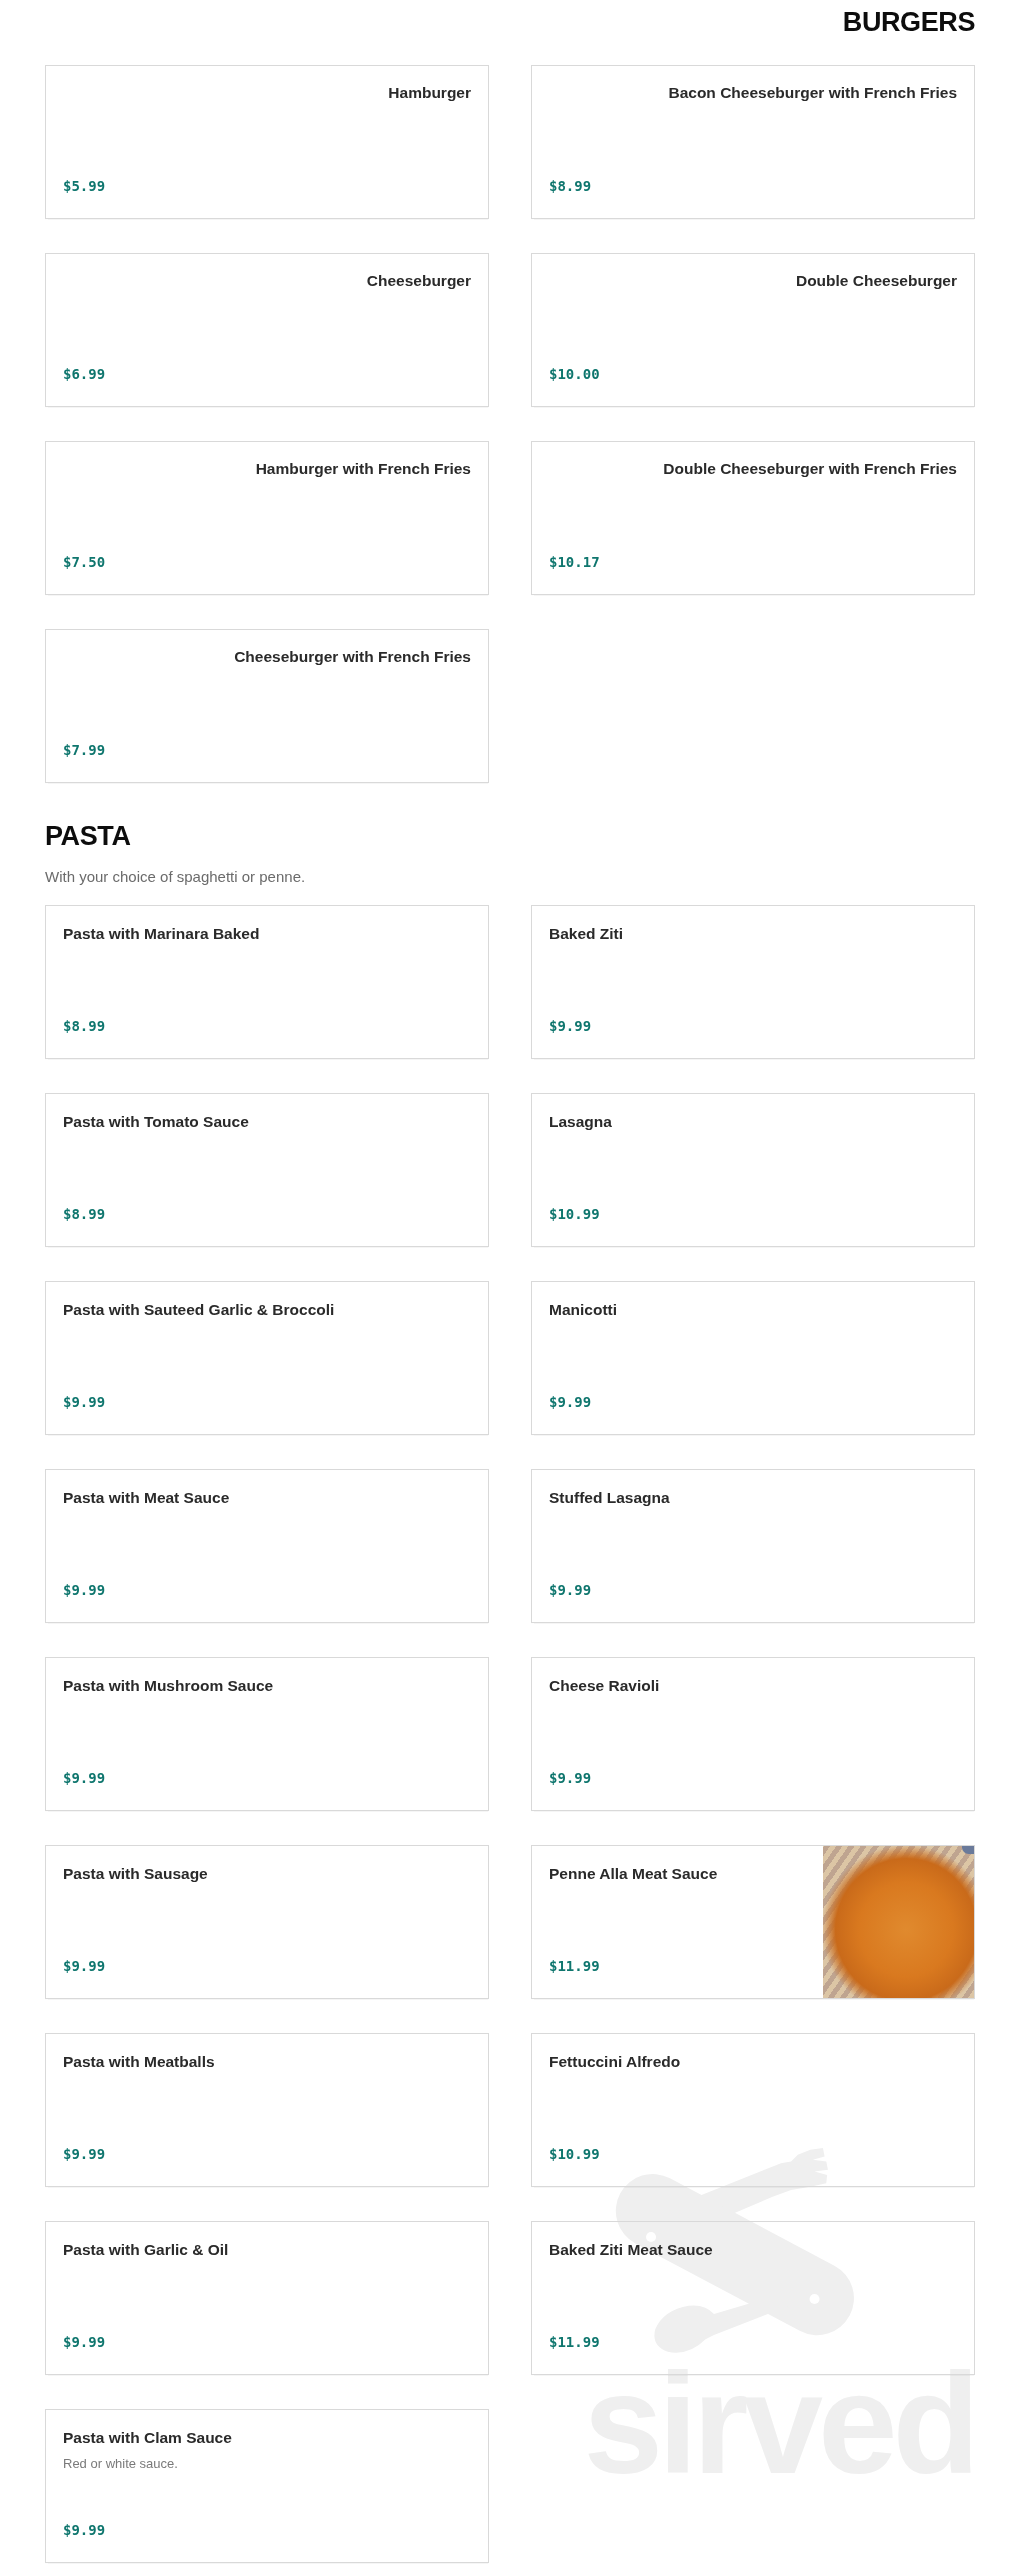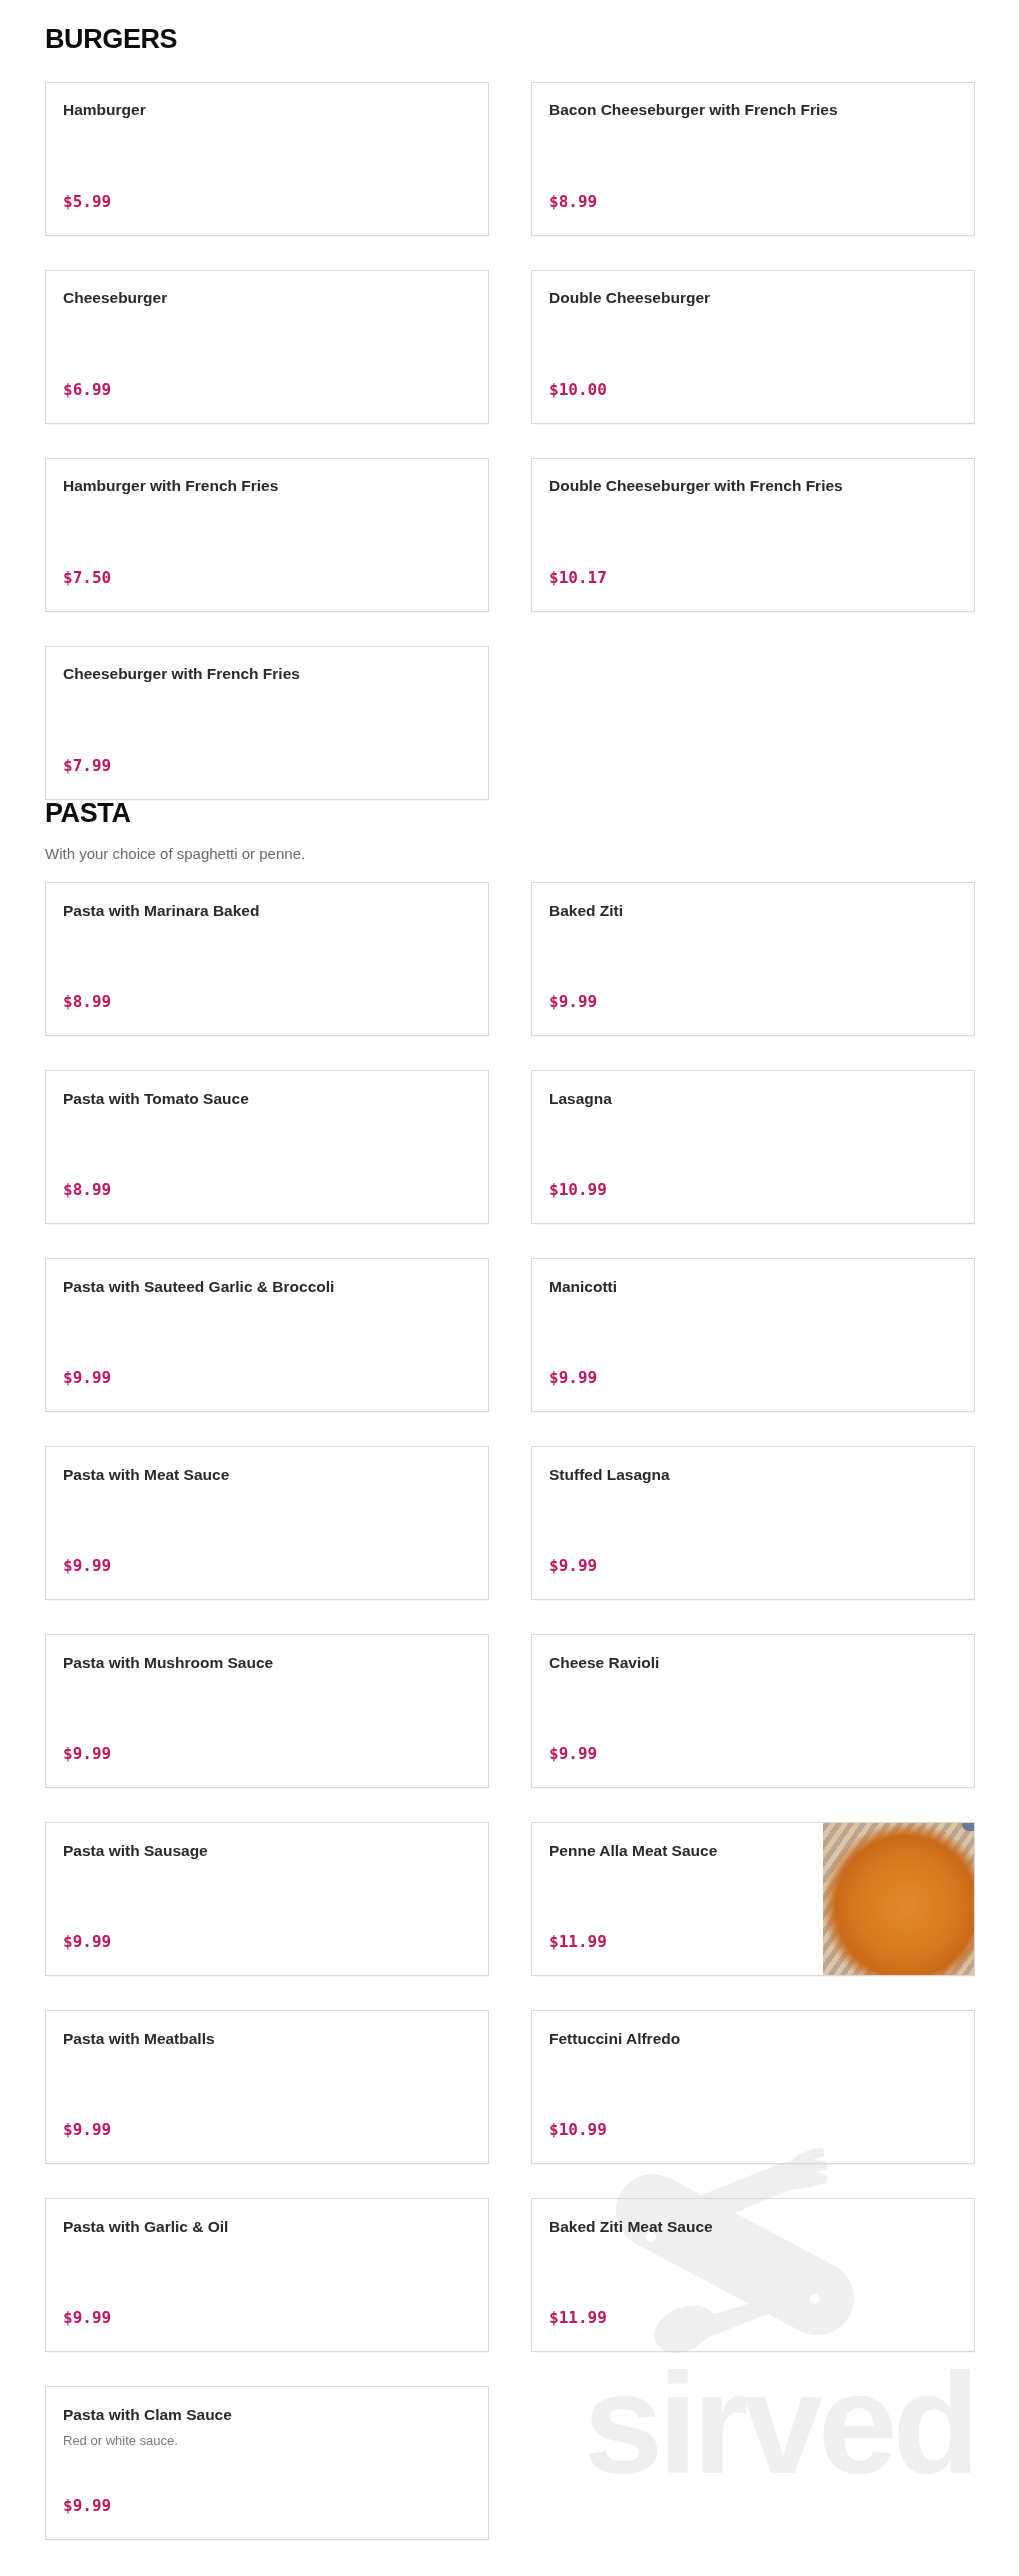--- a/index.html
+++ b/index.html
@@ -54,23 +54,23 @@
     .item-desc {
       font-size: 13px;
       color: #7a7a7a;
       margin-top: 8.4px;
     }
     .item-price {
       position: absolute;
       left: 0;
       bottom: 6.7px;
       font-family: "DejaVu Sans Mono", "Liberation Mono", monospace;
-      font-size: 16px;
+      font-size: 14px;
       font-weight: 600;
-      color: #be185d;
+      color: #0f766e;
     }
     .photo {
       position: absolute;
       top: 0; right: 0; bottom: 0;
       width: 151px;
       background:
         radial-gradient(ellipse at 55% 55%, #e08a2e 0%, #d9791f 40%, #c96a1a 60%, rgba(0,0,0,0) 72%),
         repeating-linear-gradient(-55deg, rgba(255,200,120,0.35) 0 5px, rgba(160,70,10,0.25) 5px 10px),
         #c9c4bd;
     }
@@ -117,21 +117,21 @@
       <path d="M260 200 L170 235 L160 240 Q140 260 115 255 Q95 248 100 228 Q110 205 140 200 Q160 198 170 210 L255 185 Z"></path>
     </g>
     <circle cx="95" cy="118" r="6" fill="#ffffff"></circle>
     <circle cx="290" cy="192" r="6" fill="#ffffff"></circle>
   </svg>
   <div class="watermark-text">sirved</div>
 </div>
 
 <div class="page">
 
-  <section style="padding-top:26px;">
+  <section style="padding-top:9px;text-align:right;">
     <h2 class="section-title">BURGERS</h2>
     <div class="grid" style="margin-top:28.6px;">
       <div class="card">
           <div class="card-body">
         <div class="item-name">Hamburger</div>
         <div class="item-price">$5.99</div>
       </div>
         </div>
       <div class="card">
           <div class="card-body">
@@ -165,21 +165,21 @@
         </div>
       <div class="card">
           <div class="card-body">
         <div class="item-name">Cheeseburger with French Fries</div>
         <div class="item-price">$7.99</div>
       </div>
         </div>
     </div>
   </section>
 
-  <section style="">
+  <section style="margin-top:40px;">
     <h2 class="section-title">PASTA</h2>
     <p class="section-desc">With your choice of spaghetti or penne.</p>
     <div class="grid" style="margin-top:20px;">
       <div class="card">
           <div class="card-body">
         <div class="item-name">Pasta with Marinara Baked</div>
         <div class="item-price">$8.99</div>
       </div>
         </div>
       <div class="card">

